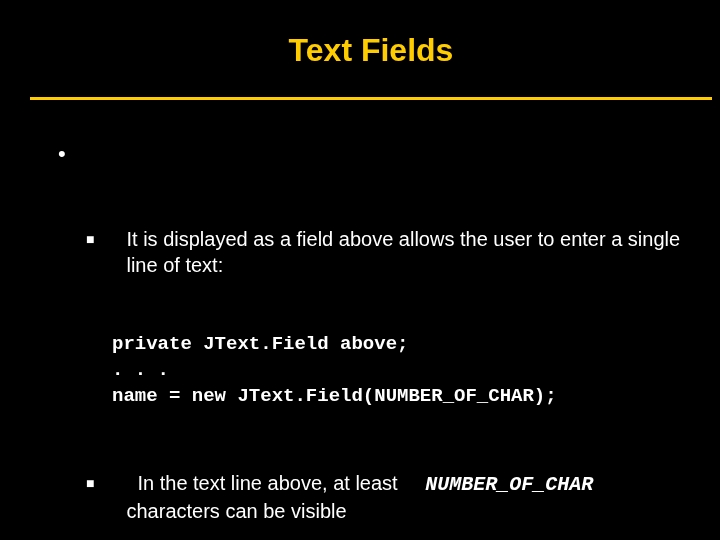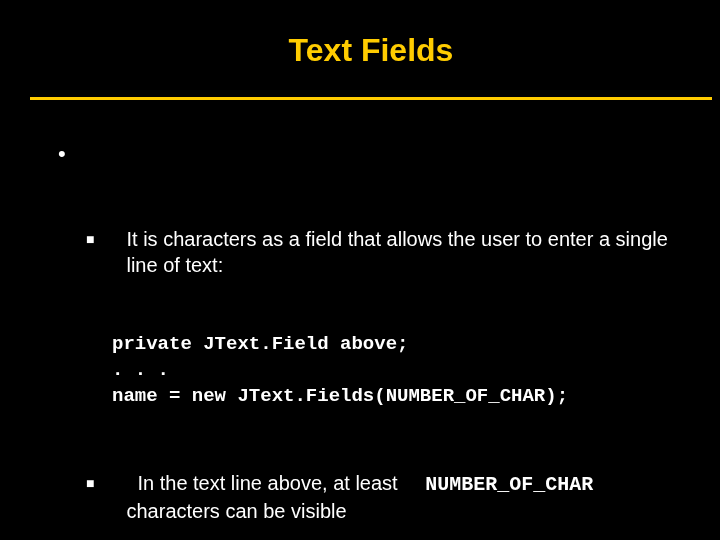--- a/index.html
+++ b/index.html
@@ -65,20 +65,21 @@
   }
   .bullet2-text {
     color: #ffffff;
     font-size: 20px;
     line-height: 26px;
     font-weight: normal;
   }
   .bullet2-text .code {
     font-family: "Courier New", Courier, monospace;
     font-weight: bold;
+    font-style: italic;
   }
   .code-block {
     font-family: "Courier New", Courier, monospace;
     font-weight: bold;
     font-size: 19px;
     color: #ffffff;
     margin-left: 54px;
     line-height: 26px;
     margin-bottom: 28px;
     white-space: pre;
@@ -91,26 +92,26 @@
 <div class="title-underline"></div>
 
 <div class="content">
 
   <div class="bullet1">
     <div class="bullet1-marker">•</div>
   </div>
 
   <div class="bullet2">
     <div class="bullet2-marker">■</div>
-    <div class="bullet2-text">It is characters as a field that allows the user to enter a single line of text:</div>
+    <div class="bullet2-text">It is displayed as a field above allows the user to enter a single line of text:</div>
   </div>
 
   <div class="code-block"><span>private JText.Field above;</span>
 <span>. . .</span>
-<span>name = new JText.Fields(NUMBER_OF_CHAR);</span></div>
+<span>name = new JText.Field(NUMBER_OF_CHAR);</span></div>
 
   <div class="bullet2">
     <div class="bullet2-marker">■</div>
     <div class="bullet2-text">
       <span>In the text line above, at least </span><span class="code">NUMBER_OF_CHAR</span><span> characters can be visible</span>
     </div>
   </div>
 
 </div>
 

